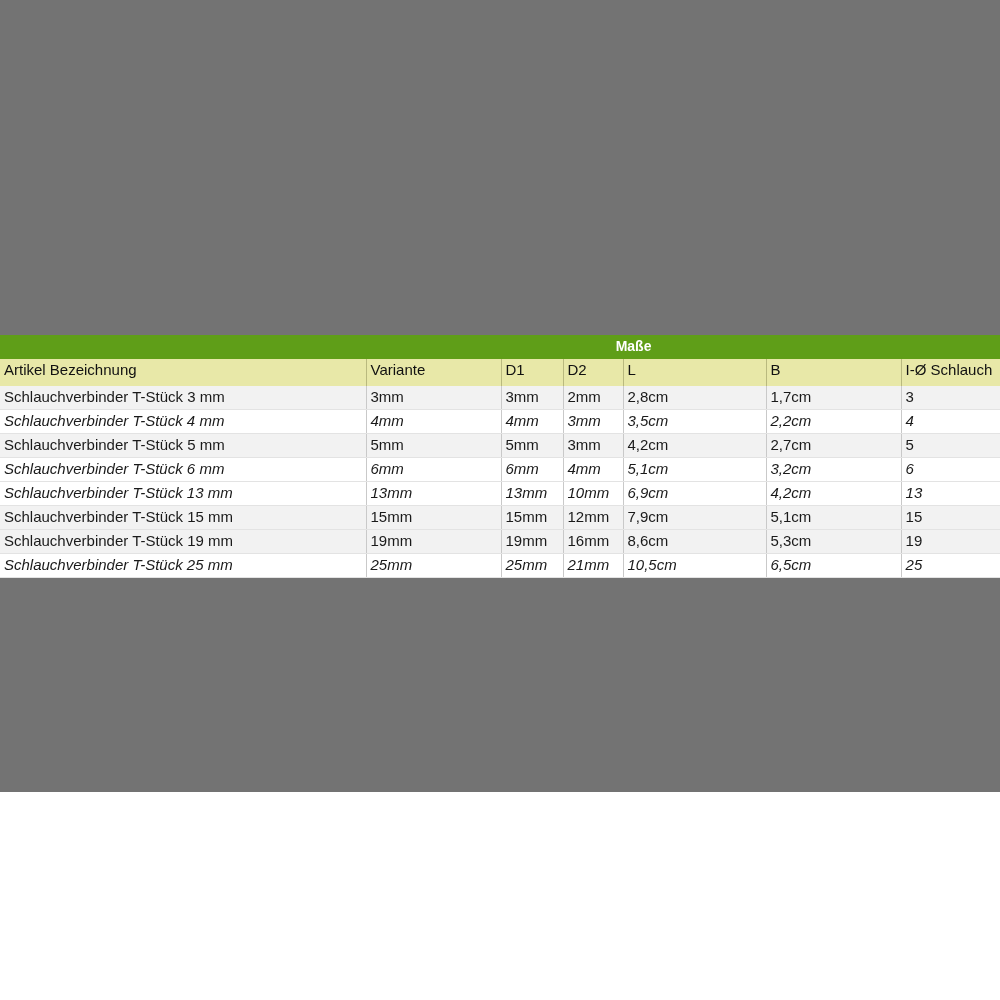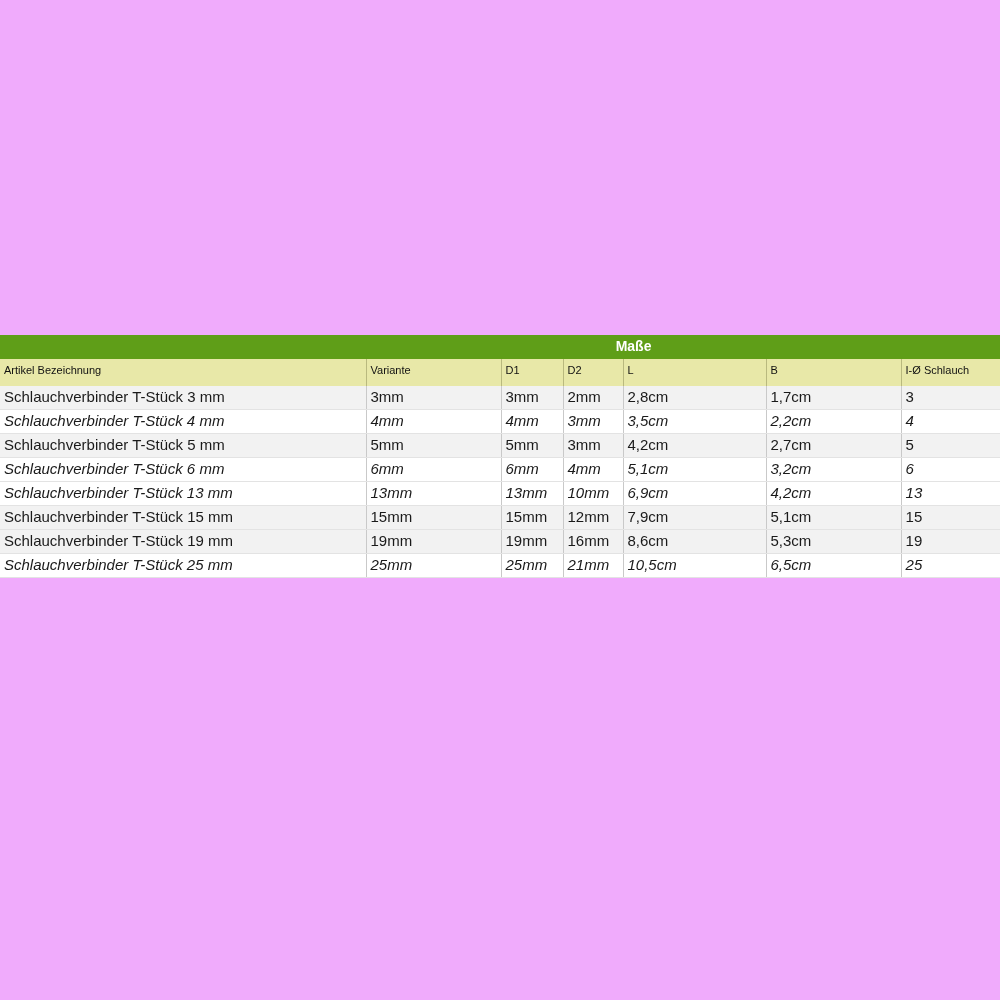--- a/index.html
+++ b/index.html
@@ -6,22 +6,22 @@
     margin: 0;
     padding: 0;
     width: 1000px;
     height: 1000px;
     background: #ffffff;
     font-family: "Liberation Sans", sans-serif;
   }
   #page {
     position: relative;
     width: 1000px;
-    height: 1000px;
-    background: #f0abfc;
+    height: 792px;
+    background: #737373;
     overflow: hidden;
   }
   #table-wrap {
     position: absolute;
     left: 0px;
     top: 335px;
     width: 1000px;
   }
   table.spec {
     border-collapse: collapse;
@@ -48,21 +48,21 @@
     height: 20px;
     padding: 2px 4px;
     border: none;
   }
   tr.group-row th.group-empty {
     background: #5f9e18;
   }
   tr.header-row th {
     background: #e8e8a8;
     color: #111111;
-    font-size: 11px;
+    font-size: 15px;
     border-right: 1px solid #b9b97e;
     height: 22px;
   }
   tr.header-row th:last-child {
     border-right: none;
   }
   tr.data-row td {
     border-right: 1px solid #c9c9c9;
     border-bottom: 1px solid #e3e3e3;
   }

